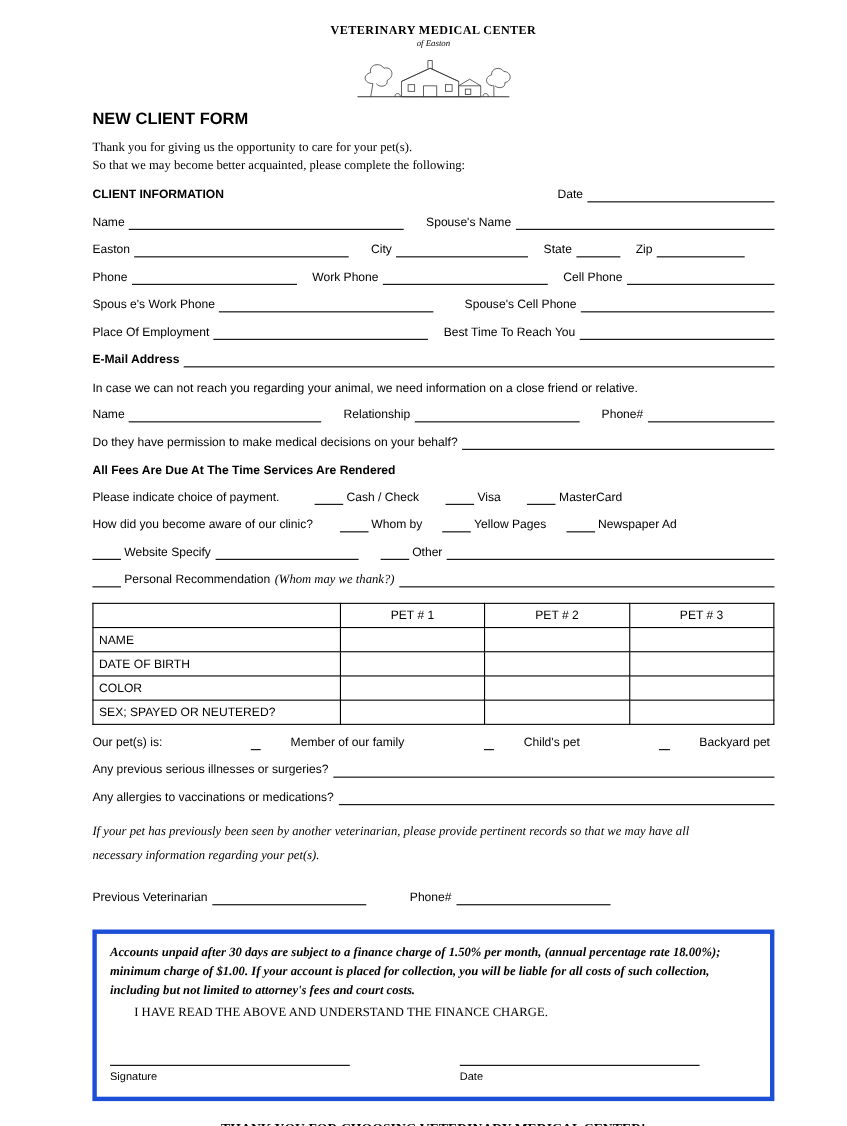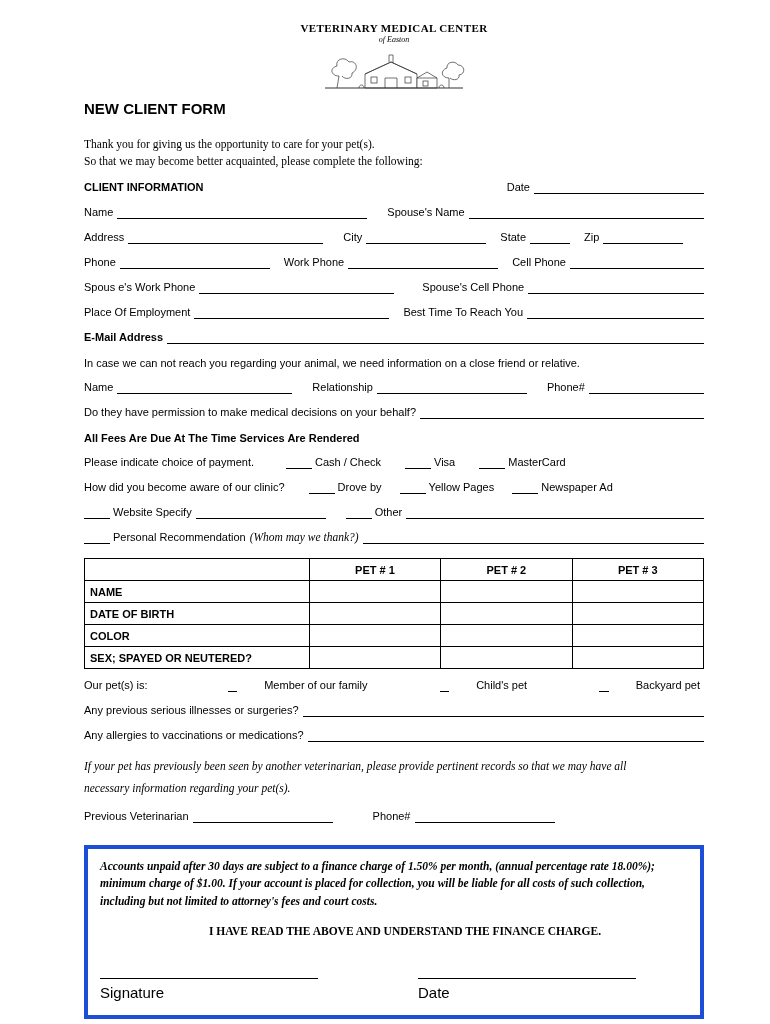--- a/index.html
+++ b/index.html
@@ -54,21 +54,21 @@
     position: relative;
   }
   .logo-art svg { display:block; }
 
   
   .form-title {
     font-family: "Liberation Sans", sans-serif;
     font-weight: bold;
     font-size: 15px;
     margin-top: 4px;
-    margin-bottom: 19px;
+    margin-bottom: 9px;
   }
   .intro {
     font-family: "Liberation Serif", serif;
     font-size: 11.5px;
     line-height: 1.45;
     margin-bottom: 12px;
   }
 
   
   .row {
@@ -122,48 +122,48 @@
   table.pets {
     border-collapse: collapse;
     width: 620px;
     margin-top: 14px;
     font-size: 11px;
   }
   table.pets td, table.pets th {
     border: 1px solid #000;
     height: 19px;
     padding: 1px 5px;
-    font-weight: bold;
+    font-weight: normal;
     text-align: left;
   }
   table.pets td.first, table.pets th.first { width: 228px; }
   table.pets td.col, table.pets th.col { width: 130px; text-align: center; }
 
   
   .finance-box {
     border: 4px solid #1d4ed8;
     margin-top: 22px;
     padding: 9px 12px 10px 12px;
     font-family: "Liberation Serif", serif;
     font-size: 11.5px;
     line-height: 1.5;
   }
   .finance-box p { margin: 0; font-style: italic; font-weight: bold; }
   .finance-read {
-    text-align: center;
+    text-align: left;
     font-style: normal;
-    font-weight: bold;
-    margin-top: 13px;
+    font-weight: normal;
+    margin-top: 3px;
     padding-left: 22px;
   }
   .sig-row {
     display: flex;
     margin-top: 26px;
     font-family: "Liberation Sans", sans-serif;
-    font-size: 15px;
+    font-size: 10px;
   }
   .sig-col { width: 250px; }
   .sig-line {
     border-bottom: 1px solid #000;
     height: 12px;
     width: 218px;
   }
   .sig-label { margin-top: 3px; }
   .sig-gap { width: 68px; }
 
@@ -227,21 +227,21 @@
 
     <div class="row">
       <div class="lbl">Name</div>
       <div class="line fix-250"></div>
       <div class="spacer-20"></div>
       <div class="lbl">Spouse's Name</div>
       <div class="line"></div>
     </div>
 
     <div class="row">
-      <div class="lbl">Address</div>
+      <div class="lbl">Easton</div>
       <div class="line fix-195"></div>
       <div class="spacer-20"></div>
       <div class="lbl">City</div>
       <div class="line fix-120"></div>
       <div class="spacer-14"></div>
       <div class="lbl">State</div>
       <div class="line fix-40"></div>
       <div class="spacer-14"></div>
       <div class="lbl">Zip</div>
       <div class="line fix-80"></div>
@@ -309,21 +309,21 @@
       <div class="lbl">Visa</div>
       <div class="spacer-20"></div>
       <span class="blank-sm"></span>
       <div class="lbl">MasterCard</div>
     </div>
 
     <div class="row">
       <div class="lbl">How did you become aware of our clinic?</div>
       <div class="spacer-20"></div>
       <span class="blank-sm"></span>
-      <div class="lbl">Drove by</div>
+      <div class="lbl">Whom by</div>
       <div class="spacer-14"></div>
       <span class="blank-sm"></span>
       <div class="lbl">Yellow Pages</div>
       <div class="spacer-14"></div>
       <span class="blank-sm"></span>
       <div class="lbl">Newspaper Ad</div>
     </div>
 
     <div class="row">
       <span class="blank-sm"></span>
@@ -398,21 +398,21 @@
     <div class="row">
       <div class="lbl">Any allergies to vaccinations or medications?</div>
       <div class="line"></div>
     </div>
 
     <div class="note ital" style="margin-top:14px; line-height:1.9;">
       <div>If your pet has previously been seen by another veterinarian, please provide pertinent records so that we may have all</div>
       <div>necessary information regarding your pet(s).</div>
     </div>
 
-    <div class="row" style="margin-top:10px;">
+    <div class="row" style="margin-top:20px;">
       <div class="lbl">Previous Veterinarian</div>
       <div class="line fix-140"></div>
       <div class="spacer-40"></div>
       <div class="lbl">Phone#</div>
       <div class="line fix-140"></div>
       <div style="flex:1 1 auto;"></div>
     </div>
 
     <div class="finance-box">
       <p>Accounts unpaid after 30 days are subject to a finance charge of 1.50% per month, (annual percentage rate 18.00%); minimum charge of $1.00.  If your account is placed for collection, you will be liable for all costs of such collection, including but not limited to attorney's fees and court costs.</p>

